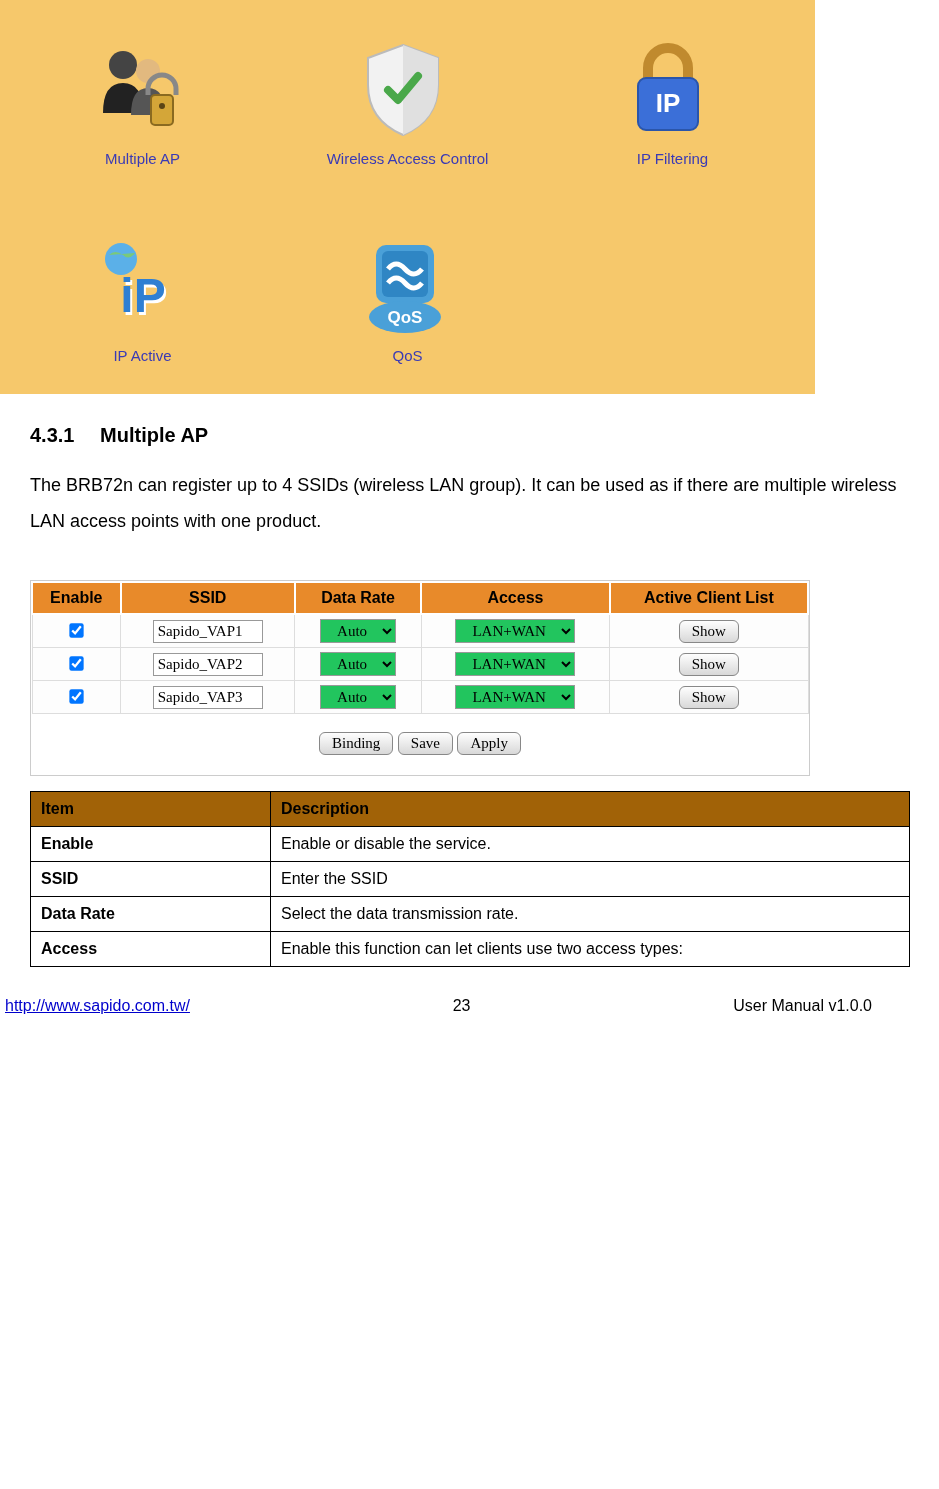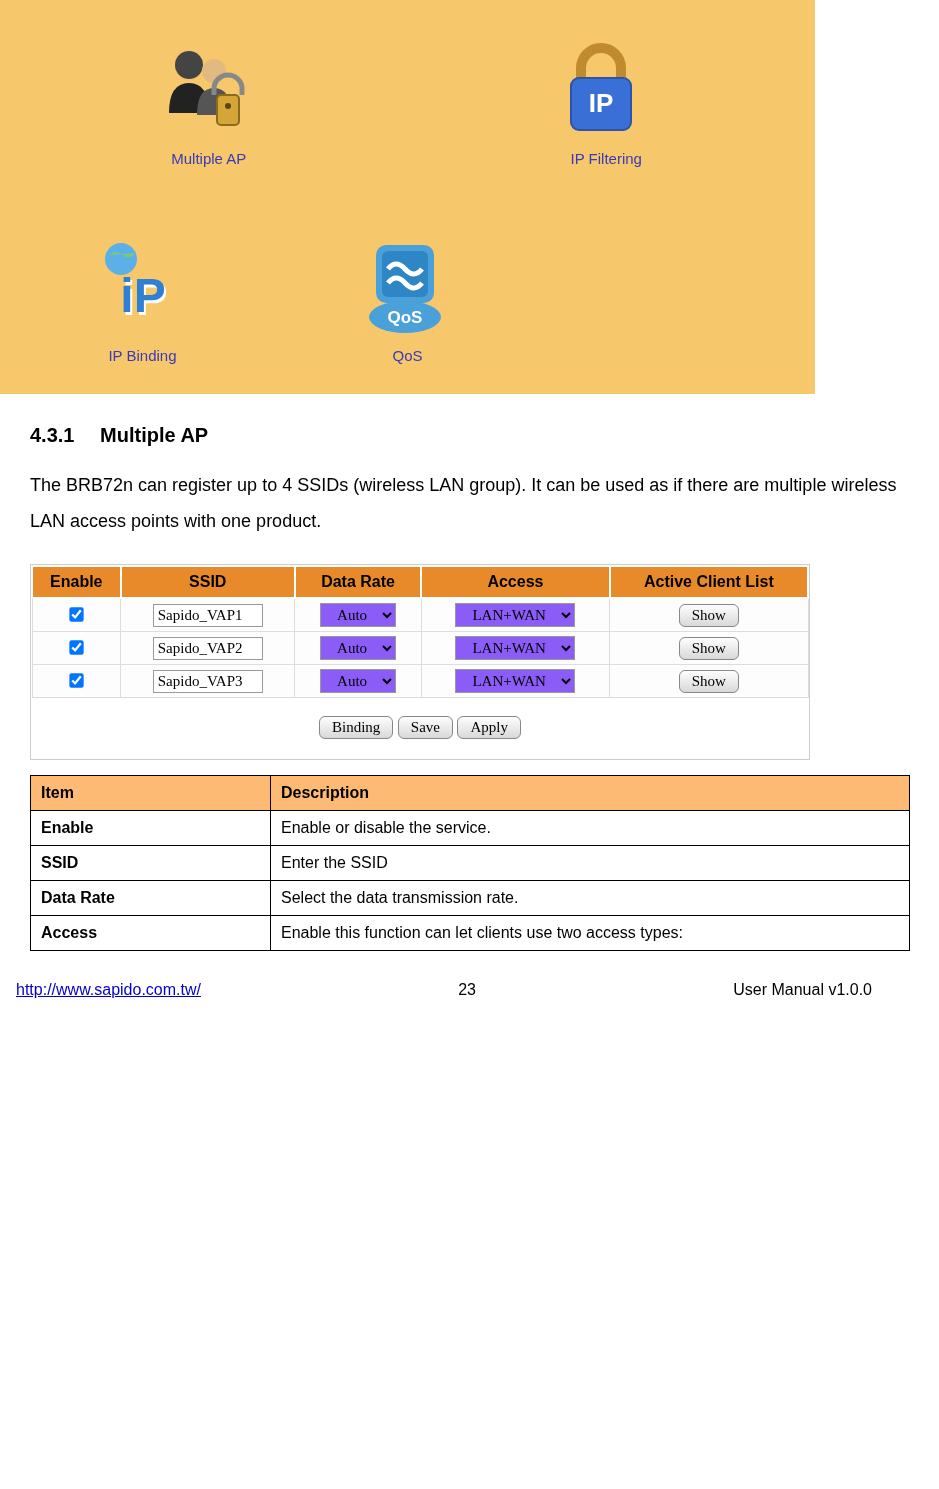--- a/index.html
+++ b/index.html
@@ -44,21 +44,21 @@
   }
   .sec-heading {
     font-weight: bold;
     font-size: 20px;
     margin-bottom: 20px;
   }
   .sec-num { margin-right: 20px; }
   .sec-body {
     font-size: 18px;
     line-height: 2;
-    margin-bottom: 25px;
+    margin-bottom: 41px;
   }
   .map-panel {
     width: 780px;
     background: #fff;
     border: 1px solid #ccc;
     margin: 0 30px 15px 30px;
   }
   .map-table {
     width: 100%;
     border-collapse: collapse;
@@ -84,21 +84,21 @@
     font-family: serif;
     font-size: 15px;
     border: 1px solid #999;
     padding: 2px 4px;
     background: #fff;
   }
   .dd {
     font-family: serif;
     font-size: 15px;
     border: 1px solid #999;
-    background: #8b5cf6;
+    background: #22c55e;
     padding: 2px 12px;
   }
   .show-btn, .panel-btn {
     font-family: serif;
     font-size: 15px;
     padding: 2px 12px;
     background: linear-gradient(#fefefe,#d8d8d8);
     border: 1px solid #888;
     border-radius: 6px;
     cursor: pointer;
@@ -112,29 +112,29 @@
     margin: 0 30px;
     border-collapse: collapse;
     font-size: 16px;
   }
   .desc-table th, .desc-table td {
     border: 1px solid #000;
     padding: 8px 10px;
     text-align: left;
   }
   .desc-table th.hdr {
-    background: #fdba74;
+    background: #a16207;
     font-weight: bold;
   }
   .desc-table .item-col { width: 240px; font-weight: bold; }
   .footer {
     display: flex;
     justify-content: center;
     align-items: center;
-    padding: 30px 0 10px 16px;
+    padding: 30px 0 10px 5px;
     font-size: 16px;
     width: 872px;
   }
   .footer-left { color: #0000cc; text-decoration: underline; }
   .footer-center { text-align: center; flex: 1; }
 </style>
 </head>
 <body>
 
 <div class="grid-panel">
@@ -149,38 +149,48 @@
           <rect x="58" y="52" width="22" height="30" rx="4" fill="#d4a638" stroke="#8a6a20" stroke-width="2"></rect>
           <circle cx="69" cy="63" r="3" fill="#5a4416"></circle>
           <path d="M55 52 v-6 a14 14 0 0 1 28 0 v6" fill="none" stroke="#888" stroke-width="5"></path>
         </svg>
       </div>
       <div class="grid-label">Multiple AP</div>
     </div>
     <div class="grid-item">
       <div class="grid-icon">
         <svg width="90" height="100" viewBox="0 0 90 100">
+          <path d="M45 5 L80 18 V45 Q80 80 45 95 Q10 80 10 45 V18 Z" fill="#f2f2f2" stroke="#bbb" stroke-width="2"></path>
+          <path d="M45 5 L80 18 V45 Q80 80 45 95 Z" fill="#e0e0e0"></path>
+          <path d="M30 50 l10 10 l20 -24" fill="none" stroke="#4aa84a" stroke-width="8" stroke-linecap="round" stroke-linejoin="round"></path>
+        </svg>
+      </div>
+      <div class="grid-label">Wireless Access Control</div>
+    </div>
+    <div class="grid-item">
+      <div class="grid-icon">
+        <svg width="90" height="100" viewBox="0 0 90 100">
           <path d="M25 40 v-12 a20 20 0 0 1 40 0 v12" fill="none" stroke="#c08a2e" stroke-width="10"></path>
           <rect x="15" y="38" width="60" height="52" rx="8" fill="#3b6fd8" stroke="#2a55aa" stroke-width="2"></rect>
           <text x="45" y="72" font-size="26" font-weight="bold" fill="#fff" text-anchor="middle" font-family="Arial">IP</text>
         </svg>
       </div>
       <div class="grid-label">IP Filtering</div>
     </div>
   </div>
   <div class="grid-row">
     <div class="grid-item">
       <div class="grid-icon">
         <svg width="90" height="100" viewBox="0 0 90 100">
           <circle cx="28" cy="22" r="16" fill="#5bb0e8"></circle>
           <path d="M16 18 q6 -6 14 0 q6 6 12 -2" fill="#7ac97a"></path>
           <text x="50" y="75" font-size="48" font-weight="bold" fill="#2f7fd2" text-anchor="middle" font-family="Arial" style="filter:drop-shadow(2px 3px 0 #fff)">iP</text>
         </svg>
       </div>
-      <div class="grid-label">IP Binding</div>
+      <div class="grid-label">IP Active</div>
     </div>
     <div class="grid-item">
       <div class="grid-icon">
         <svg width="95" height="100" viewBox="0 0 95 100">
           <rect x="18" y="8" width="58" height="58" rx="10" fill="#4aa0d8"></rect>
           <rect x="24" y="14" width="46" height="46" rx="6" fill="#2f86c4"></rect>
           <path d="M30 32 q8 -10 17 0 t17 0" fill="none" stroke="#fff" stroke-width="5"></path>
           <path d="M30 46 q8 -10 17 0 t17 0" fill="none" stroke="#fff" stroke-width="5"></path>
           <ellipse cx="47" cy="80" rx="36" ry="16" fill="#4aa0d8"></ellipse>
           <text x="47" y="86" font-size="17" font-weight="bold" fill="#fff" text-anchor="middle" font-family="Arial">QoS</text>

